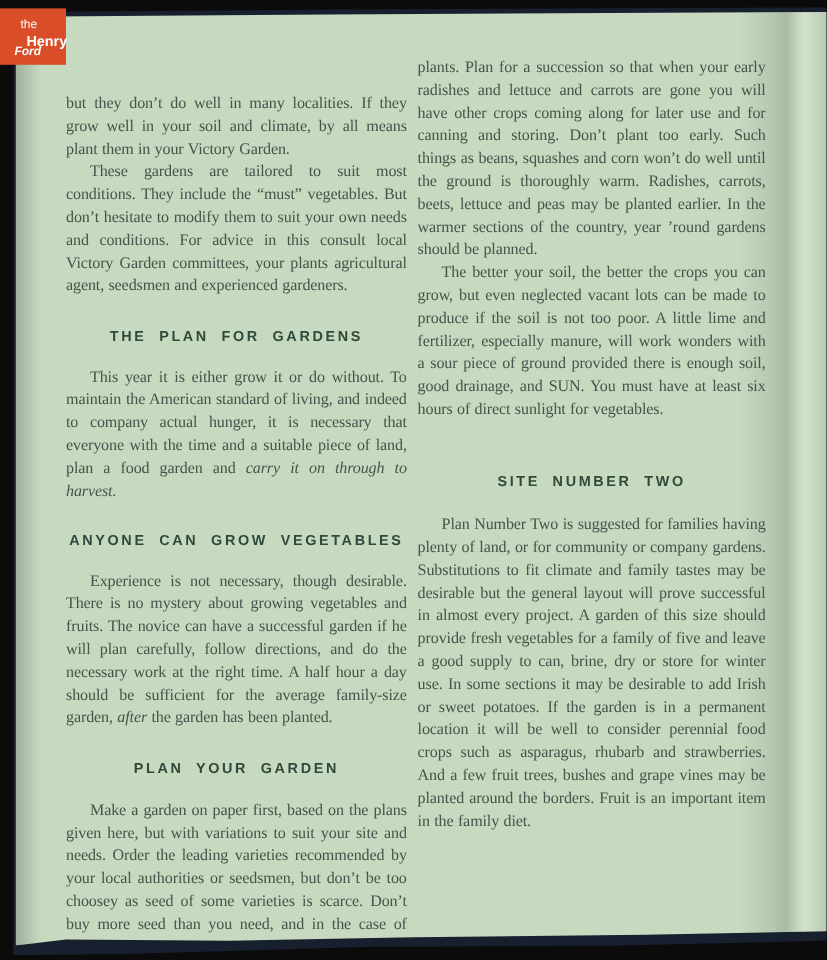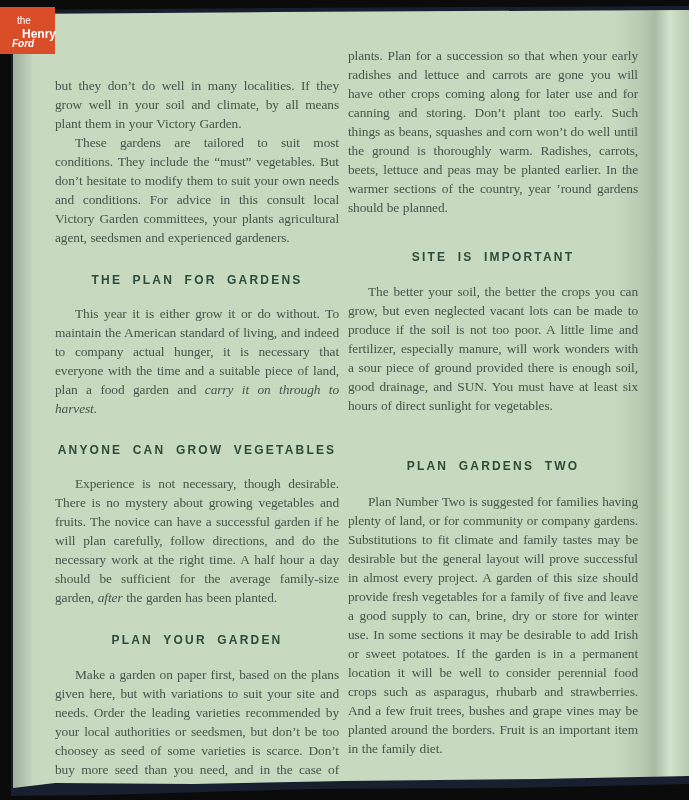--- a/index.html
+++ b/index.html
@@ -87,24 +87,23 @@
       <h2 class="heading h-anyone">ANYONE CAN GROW VEGETABLES</h2>
       <p class="body-p indent"><span>Experience is not necessary, though desirable. There is no mystery about growing vegetables and fruits. The novice can have a successful garden if he will plan carefully, follow directions, and do the necessary work at the right time. A half hour a day should be sufficient for the average family-size garden, </span><em>after</em><span> the garden has been planted.</span></p>
 
       <h2 class="heading h-plan-garden">PLAN YOUR GARDEN</h2>
       <p class="body-p indent flush-last">Make a garden on paper first, based on the plans given here, but with variations to suit your site and needs. Order the leading varieties recommended by your local authorities or seedsmen, but don’t be too choosey as seed of some varieties is scarce. Don’t buy more seed than you need, and in the case of such things as onions and tomatoes, it will pay you to buy sets or</p>
     </div>
 
     <div class="col col-right">
       <p class="body-p">plants. Plan for a succession so that when your early radishes and lettuce and carrots are gone you will have other crops coming along for later use and for canning and storing. Don’t plant too early. Such things as beans, squashes and corn won’t do well until the ground is thoroughly warm. Radishes, carrots, beets, lettuce and peas may be planted earlier. In the warmer sections of the country, year ’round gardens should be planned.</p>
 
-      <h2 class="heading h-site">SITE IS IMPORTANT</h2>
       <p class="body-p indent">The better your soil, the better the crops you can grow, but even neglected vacant lots can be made to produce if the soil is not too poor. A little lime and fertilizer, especially manure, will work wonders with a sour piece of ground provided there is enough soil, good drainage, and SUN. You must have at least six hours of direct sunlight for vegetables.</p>
 
-      <h2 class="heading h-plan-two">PLAN GARDENS TWO</h2>
+      <h2 class="heading h-plan-two">SITE NUMBER TWO</h2>
       <p class="body-p indent">Plan Number Two is suggested for families having plenty of land, or for community or company gardens. Substitutions to fit climate and family tastes may be desirable but the general layout will prove successful in almost every project. A garden of this size should provide fresh vegetables for a family of five and leave a good supply to can, brine, dry or store for winter use. In some sections it may be desirable to add Irish or sweet potatoes. If the garden is in a permanent location it will be well to consider perennial food crops such as asparagus, rhubarb and strawberries. And a few fruit trees, bushes and grape vines may be planted around the borders. Fruit is an important item in the family diet.</p>
     </div>
 
   </div>
 
   <div class="logo">
     <span class="logo-the">the</span>
     <span class="logo-henry">Henry</span>
     <span class="logo-ford">Ford</span>
   </div>

